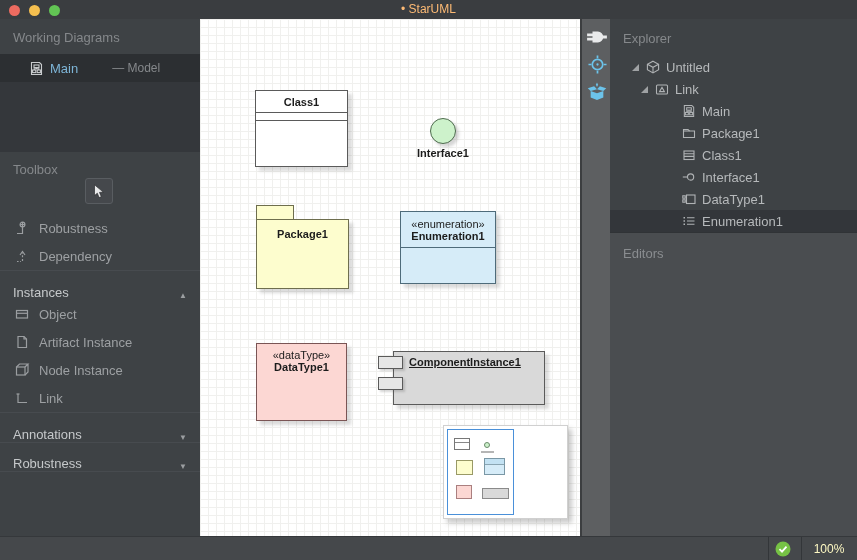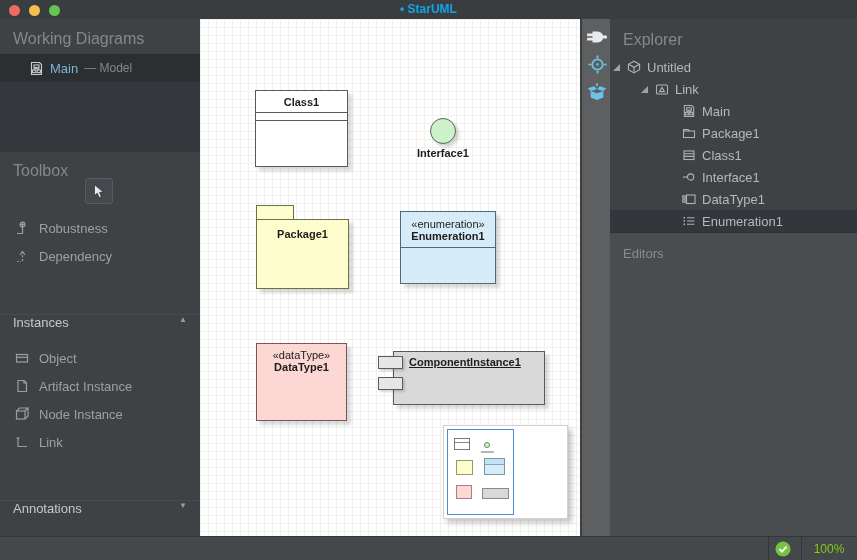--- a/index.html
+++ b/index.html
@@ -5,37 +5,37 @@
   * { margin:0; padding:0; box-sizing:border-box; }
   html,body { width:857px; height:560px; overflow:hidden; }
   body { font-family:"Liberation Sans", sans-serif; background:#3e4245; position:relative; }
 
   
   .titlebar { position:absolute; left:0; top:0; width:857px; height:19px; background:#3a3d40; z-index:30; }
   .traffic { position:absolute; top:5px; width:11px; height:11px; border-radius:50%; }
   .t-close { left:9px;  background:#ed6b60; }
   .t-min   { left:29px; background:#f5bf4f; }
   .t-zoom  { left:49px; background:#62c554; }
-  .win-title { position:absolute; left:0; right:0; top:2px; text-align:center; font-size:12px; font-weight:bold; color:#0ea5e9; }
+  .win-title { position:absolute; left:0; right:0; top:2px; text-align:center; font-size:12px; font-weight:normal; color:#fdba74; }
 
   
   .left-panel { position:absolute; left:0; top:19px; width:200px; height:517px; background:#3e4245; z-index:10; }
-  .panel-header { font-size:16px; color:#85888b; }
+  .panel-header { font-size:13px; color:#85888b; }
   .wd-header { position:absolute; left:13px; top:11px; }
   .wd-row { position:absolute; left:0; top:35px; width:200px; height:28px; background:#2c2f32; display:flex; align-items:center; padding-left:29px; gap:6px; }
   .wd-row .wd-name { color:#7db4d6; font-size:13px; }
-  .wd-row .wd-detail { color:#85888b; font-size:12px; }
+  .wd-row .wd-detail { color:#85888b; font-size:12px;margin-left:28px; }
   .wd-empty { position:absolute; left:0; top:63px; width:200px; height:70px; background:#34373b; }
   .toolbox { position:absolute; left:0; top:133px; width:200px; height:384px; background:#3e4245; overflow:hidden; }
   .tb-header { position:absolute; left:13px; top:10px; }
   .tb-select-btn { position:absolute; left:85px; top:26px; width:28px; height:26px; background:#45484c; border:1px solid #595d61; border-radius:3px; display:flex; align-items:center; justify-content:center; }
   .tb-rows { position:absolute; left:0; top:62px; width:200px; }
   .tb-item { height:28px; display:flex; align-items:center; padding-left:14px; gap:9px; color:#9da0a3; font-size:13px; }
   .tb-item svg { flex:0 0 auto; }
-  .tb-section { height:30px; display:flex; align-items:flex-start; justify-content:space-between; padding:0 13px; color:#c6c9cb; font-size:13px; border-top:1px solid #474b4f;margin-top:44px; }
+  .tb-section { height:30px; display:flex; align-items:flex-end; justify-content:space-between; padding:0 13px; color:#c6c9cb; font-size:13px; border-top:1px solid #474b4f; }
   .tb-section:last-child { border-bottom:1px solid #474b4f; }
   .tb-arrow { font-size:8px; color:#9b9ea1; }
 
   
   .canvas { position:absolute; left:200px; top:19px; width:380px; height:517px; background:#ffffff;
     background-image:linear-gradient(#f0f0ee 1px, transparent 1px), linear-gradient(90deg,#f0f0ee 1px, transparent 1px);
     background-size:8px 8px; z-index:5; }
   .shape { position:absolute; box-shadow:4px 4px 3px rgba(90,90,90,0.22); }
   .uml-name { font-size:11px; font-weight:bold; color:#1c1c1c; text-align:center; }
   .uml-stereo { font-size:11px; color:#1c1c1c; text-align:center; }
@@ -81,31 +81,31 @@
   .strip-icon { position:absolute; left:0; width:30px; display:flex; justify-content:center; }
   .si-1 { top:9px; } .si-2 { top:36px; } .si-3 { top:63px; }
 
   
   .right-panel { position:absolute; left:610px; top:19px; width:247px; height:517px; background:#3e4245; z-index:10; }
   .ex-header { position:absolute; left:13px; top:12px; }
   .tree { position:absolute; left:0; top:37px; width:247px; }
   .tree-row { height:22px; display:flex; align-items:center; color:#b6b9bb; font-size:13px; }
   .tree-row.selected { background:#33363a; }
   .tree-tri { width:0; height:0; border-left:7px solid transparent; border-bottom:7px solid #9fa2a4; margin-right:7px; }
-  .lv0 { padding-left:3px; } .lv1 { padding-left:31px; } .lv2 { padding-left:72px; }
+  .lv0 { padding-left:22px; } .lv1 { padding-left:31px; } .lv2 { padding-left:72px; }
   .tree-icon { margin-right:6px; display:flex; }
   .editors-panel { position:absolute; left:0; top:213px; width:247px; height:304px; background:#4a4d50; border-top:1px solid #303336; }
   .ed-header { position:absolute; left:13px; top:13px; color:#8a8d90; font-size:13px; }
 
   
   .statusbar { position:absolute; left:0; top:536px; width:857px; height:24px; background:#45484b; border-top:1px solid #35383b; z-index:40; }
   .sb-div { position:absolute; top:0; width:1px; height:24px; background:#55585b; border-left:1px solid #333639; }
   .sb-div1 { left:768px; } .sb-div2 { left:801px; }
   .sb-check { position:absolute; left:775px; top:4px; }
-  .sb-zoom { position:absolute; left:801px; width:56px; top:5px; text-align:center; color:#84cc16; font-size:12px; }
+  .sb-zoom { position:absolute; left:801px; width:56px; top:5px; text-align:center; color:#fef9c3; font-size:12px; }
 
   svg { display:block; }
 </style>
 </head>
 <body>
 
 <div class="titlebar">
   <div class="traffic t-close"></div>
   <div class="traffic t-min"></div>
   <div class="traffic t-zoom"></div>

